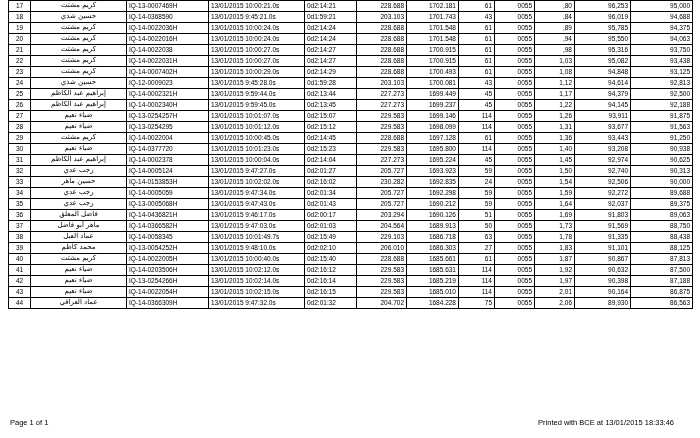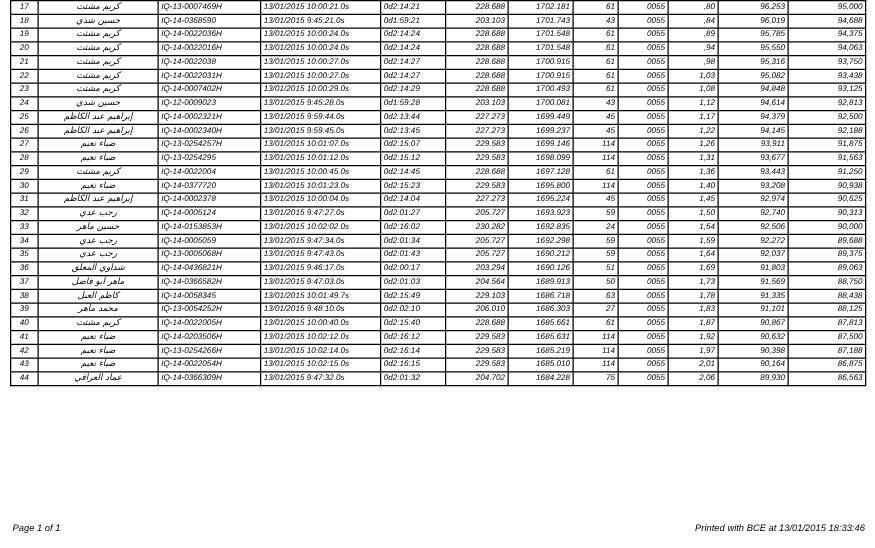--- a/index.html
+++ b/index.html
@@ -13,21 +13,20 @@
     font-family: "Liberation Sans", sans-serif;
     color: #000000;
     overflow: hidden;
   }
   #page {
     position: relative;
     width: 700px;
     height: 438px;
     box-sizing: border-box;
     padding: 0 8px;
-    font-style: italic;
   }
   table.report {
     width: 684px;
     border-collapse: collapse;
     table-layout: fixed;
     font-size: 6.5px;
     line-height: 1.05;
   }
   table.report td {
     border: 1px solid #000000;
@@ -60,21 +59,21 @@
     font-size: 7.5px;
     color: #000000;
   }
   #footer .left {
     position: absolute;
     left: 2px;
     top: 0;
   }
   #footer .right {
     position: absolute;
-    right: 0;
+    right: 18px;
     top: 0;
     text-align: right;
   }
 </style>
 </head>
 <body>
 
 <div id="page">
 
   <table class="report">
@@ -340,21 +339,21 @@
         <td class="c5">205.727</td>
         <td class="c6">1690.212</td>
         <td class="c7">59</td>
         <td class="c8">0055</td>
         <td class="c9">1,64</td>
         <td class="c10">92,037</td>
         <td class="c11">89,375</td>
       </tr>
       <tr>
         <td class="c0">36</td>
-        <td class="c1">شذاوي المعلق</td>
+        <td class="c1">فاضل المعلق</td>
         <td class="c2">IQ-14-0436821H</td>
         <td class="c3">13/01/2015 9:46:17.0s</td>
         <td class="c4">0d2:00:17</td>
         <td class="c5">203.294</td>
         <td class="c6">1690.126</td>
         <td class="c7">51</td>
         <td class="c8">0055</td>
         <td class="c9">1,69</td>
         <td class="c10">91,803</td>
         <td class="c11">89,063</td>
@@ -368,35 +367,35 @@
         <td class="c5">204.564</td>
         <td class="c6">1689.913</td>
         <td class="c7">50</td>
         <td class="c8">0055</td>
         <td class="c9">1,73</td>
         <td class="c10">91,569</td>
         <td class="c11">88,750</td>
       </tr>
       <tr>
         <td class="c0">38</td>
-        <td class="c1">كاظم العبل</td>
+        <td class="c1">عماد العبل</td>
         <td class="c2">IQ-14-0058345</td>
         <td class="c3">13/01/2015 10:01:49.7s</td>
         <td class="c4">0d2:15:49</td>
         <td class="c5">229.103</td>
         <td class="c6">1686.718</td>
         <td class="c7">63</td>
         <td class="c8">0055</td>
         <td class="c9">1,78</td>
         <td class="c10">91,335</td>
         <td class="c11">88,438</td>
       </tr>
       <tr>
         <td class="c0">39</td>
-        <td class="c1">محمد ماهر</td>
+        <td class="c1">محمد كاظم</td>
         <td class="c2">IQ-13-0054252H</td>
         <td class="c3">13/01/2015 9:48:10.0s</td>
         <td class="c4">0d2:02:10</td>
         <td class="c5">206.010</td>
         <td class="c6">1686.303</td>
         <td class="c7">27</td>
         <td class="c8">0055</td>
         <td class="c9">1,83</td>
         <td class="c10">91,101</td>
         <td class="c11">88,125</td>

